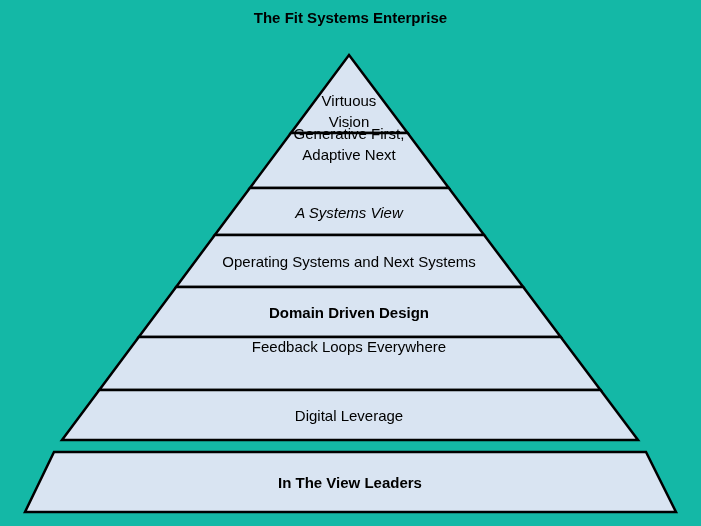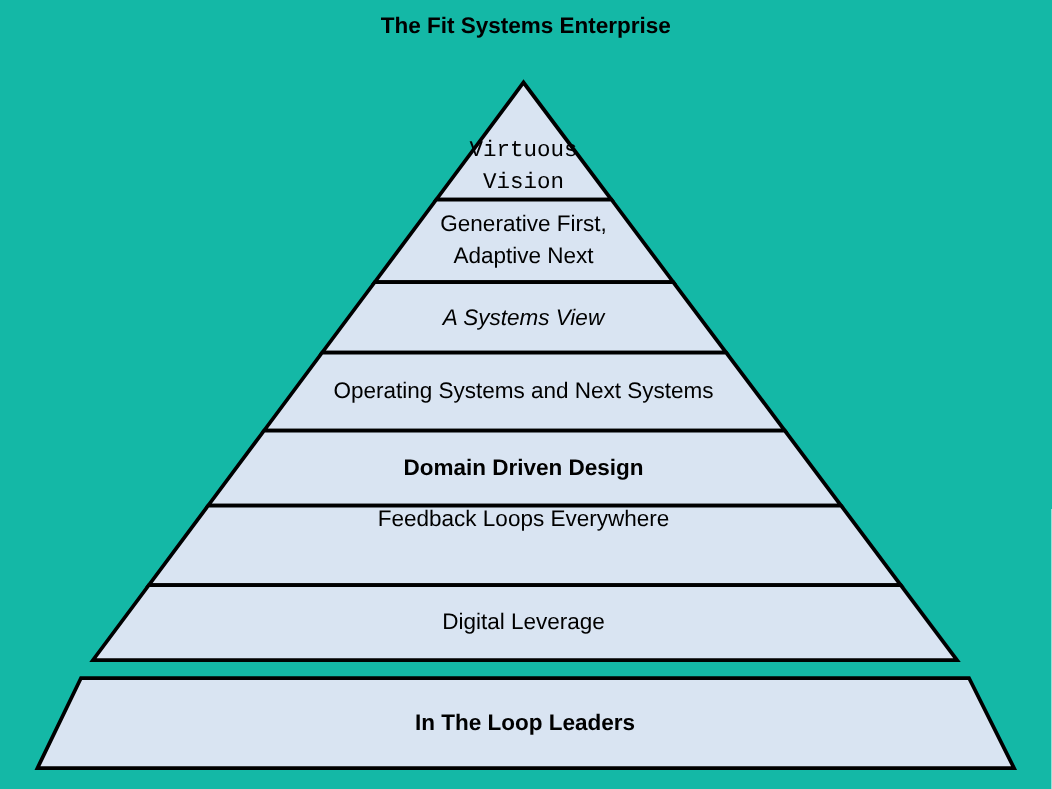--- a/index.html
+++ b/index.html
@@ -53,24 +53,24 @@
       <polygon points="349,55 407.6,133 290.9,133" fill="#d9e4f2" stroke="#000000" stroke-width="2.5"></polygon>
       <polygon points="290.9,133 407.6,133 448.8,188 249.9,188" fill="#d9e4f2" stroke="#000000" stroke-width="2.5"></polygon>
       <polygon points="249.9,188 448.8,188 484.1,235 214.8,235" fill="#d9e4f2" stroke="#000000" stroke-width="2.5"></polygon>
       <polygon points="214.8,235 484.1,235 523.2,287 176.1,287" fill="#d9e4f2" stroke="#000000" stroke-width="2.5"></polygon>
       <polygon points="176.1,287 523.2,287 560.7,337 138.8,337" fill="#d9e4f2" stroke="#000000" stroke-width="2.5"></polygon>
       <polygon points="138.8,337 560.7,337 600.5,390 99.3,390" fill="#d9e4f2" stroke="#000000" stroke-width="2.5"></polygon>
       <polygon points="99.3,390 600.5,390 638.0,440 62.0,440" fill="#d9e4f2" stroke="#000000" stroke-width="2.5"></polygon>
       <polygon points="54,452 646,452 676,512 25,512" fill="#d9e4f2" stroke="#000000" stroke-width="2.5"></polygon>
     </svg>
   <div id="labels">
-      <div class="layer-label" style="top: 111px; color: rgb(0, 0, 0); font-family: Liberation Mono, monospace;">Virtuous
+      <div class="layer-label" style="top: 111px; color: rgb(0, 0, 0);">Virtuous
 Vision</div>
-      <div class="layer-label" style="top: 160px; color: rgb(0, 0, 0);">Generative First,
+      <div class="layer-label" style="top: 144px; color: rgb(0, 0, 0);">Generative First,
 Adaptive Next</div>
       <div class="layer-label" style="top: 211.5px; color: rgb(0, 0, 0); font-style: italic;">A Systems View</div>
       <div class="layer-label" style="top: 261px; color: rgb(0, 0, 0);">Operating Systems and Next Systems</div>
       <div class="layer-label" style="top: 312px; color: rgb(0, 0, 0); font-weight: bold;">Domain Driven Design</div>
       <div class="layer-label" style="top: 346px; color: rgb(0, 0, 0);">Feedback Loops Everywhere</div>
       <div class="layer-label" style="top: 415px; color: rgb(0, 0, 0);">Digital Leverage</div>
     </div>
-  <div class="base-label">In The Loop Leaders</div>
+  <div class="base-label">In The View Leaders</div>
 </div>
 
 </body></html>

